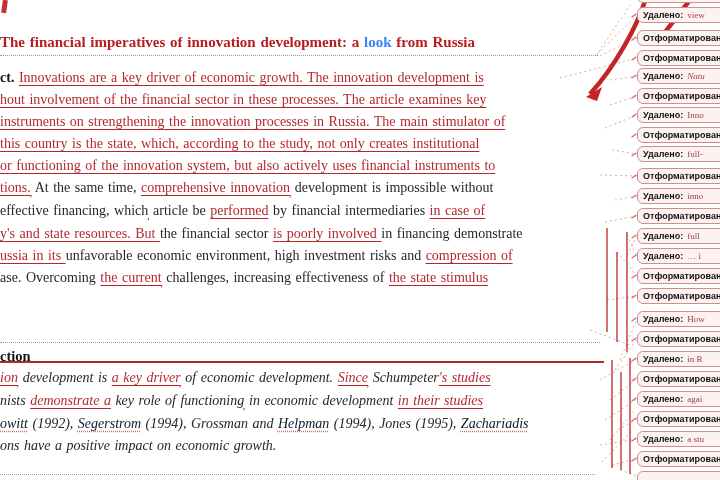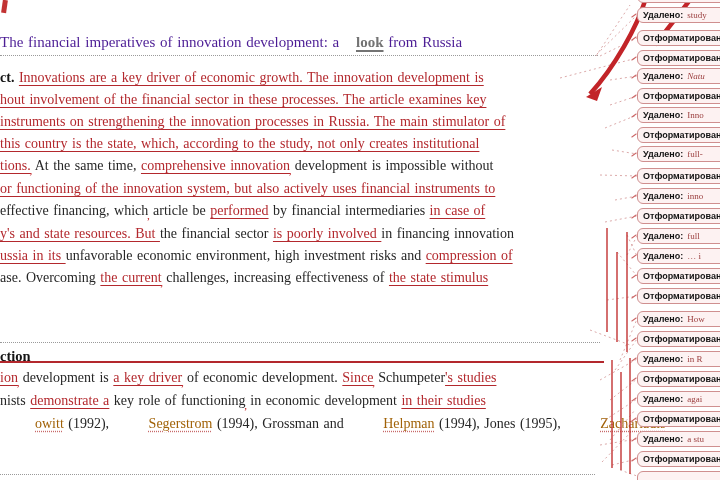--- a/index.html
+++ b/index.html
@@ -3,27 +3,27 @@
 <meta charset="utf-8">
 <style>
   html,body{margin:0;padding:0;background:#fff;}
   #screen{position:relative;width:720px;height:480px;overflow:hidden;background:#fff;
           font-family:"Liberation Serif",serif;}
   
   .line{white-space:nowrap;line-height:22px;font-size:14px;word-spacing:1px;}
   #title{position:absolute;left:0;top:31px;font-size:15px;white-space:nowrap;}
   #abstract{position:absolute;left:0;top:67px;width:620px;}
   #heading{position:absolute;left:0;top:345px;font-size:14.5px;}
-  #intro{position:absolute;left:0;top:367px;width:604px;}
-  .tb{font-weight:normal;color:#4c1d95;}
-  .ti{font-weight:bold;color:#737373;text-decoration:underline;text-decoration-thickness:1.5px;text-underline-offset:3px;margin-left:12px;}
+  #intro{position:absolute;left:0;top:367px;width:604px;font-style:italic;}
+  .tb{font-weight:bold;color:#b91c1c;}
+  .ti{font-weight:bold;color:#3b82f6;text-decoration-thickness:1.5px;text-underline-offset:3px;}
   .n{color:#262626;}
   .b{font-weight:bold;color:#151515;}
   .ins{color:#b3282d;text-decoration:underline;text-decoration-thickness:1px;text-underline-offset:3px;text-align:right;}
-  .sp{color:#a16207;text-decoration:underline dotted #c86a6a;text-underline-offset:3px;margin-left:35px;}
+  .sp{color:#0f172a;text-decoration:underline dotted #c86a6a;text-underline-offset:3px;}
   .mk{color:#c22428;font-size:9px;font-weight:bold;position:relative;top:4px;margin:0 -1px;}
   
   .dotsep{position:absolute;left:0;border-top:1px dotted #9a9a9a;height:0;}
   #redrule{position:absolute;left:0;top:361px;width:604px;height:2px;background:#b3282d;}
   #redstub{position:absolute;left:2px;top:0;width:5px;height:13px;background:#c23333;transform:rotate(8deg);}
   
   .balloon{position:absolute;left:637px;width:110px;height:16px;background:#fdf2f2;
            border:1px solid #cf8f8f;border-radius:6px;display:flex;align-items:center;
            padding:0 5px;gap:4px;box-sizing:border-box;overflow:hidden;}
   .balloon::before{content:"";position:absolute;left:0px;top:7px;width:1px;height:1px;}
@@ -40,34 +40,35 @@
 
   <div id="redstub"></div>
 
   <div id="title" class="line"><span class="tb">The financial imperatives of innovation development: a </span><span class="ti">look</span><span class="tb"> from Russia</span></div>
   <div class="dotsep" style="top:55px;width:598px;"></div>
   <div id="abstract">
       <div class="line"><span class="b">ct. </span><span class="ins">Innovations are a key driver of economic growth. The innovation development is</span></div>
       <div class="line"><span class="ins">hout involvement of the financial sector in these processes. The article examines key</span></div>
       <div class="line"><span class="ins"> instruments on strengthening the innovation processes in Russia. The main stimulator of</span></div>
       <div class="line"><span class="ins"> this country is the state, which, according to the study, not only creates institutional</span></div>
+      <div class="line"><span class="ins">or functioning of the innovation system, but also actively uses financial instruments to</span></div>
       <div class="line"><span class="ins">tions.</span><span class="mk">,</span><span class="n"> At the same time, </span><span class="ins">comprehensive innovation</span><span class="mk">,</span><span class="n"> development is impossible without</span></div>
-      <div class="line"><span class="ins">or functioning of the innovation system, but also actively uses financial instruments to</span></div>
       <div class="line"><span class="n"> effective financing, which</span><span class="mk">,</span><span class="n"> article be </span><span class="ins">performed</span><span class="n"> by financial intermediaries </span><span class="ins">in case of</span></div>
-      <div class="line"><span class="ins">y's and state resources. But </span><span class="n">the financial sector </span><span class="ins">is poorly involved </span><span class="n">in financing innovation</span></div>
+      <div class="line"><span class="ins">y's and state resources. But </span><span class="n">the financial sector </span><span class="ins">is poorly involved </span><span class="n">in financing demonstrate</span></div>
       <div class="line"><span class="ins">ussia in its </span><span class="n">unfavorable economic environment, high investment risks and </span><span class="ins">compression of</span></div>
       <div class="line"><span class="n">ase. Overcoming </span><span class="ins">the current</span><span class="mk">,</span><span class="n"> challenges, increasing effectiveness of </span><span class="ins">the state stimulus</span></div>
     </div>
   <div class="dotsep" style="top:342px;width:600px;"></div>
   <div id="heading" class="line"><span class="b">ction</span></div>
   <div id="redrule"></div>
   <div id="intro">
       <div class="line"><span class="ins">ion</span><span class="mk">,</span><span class="n"> development is </span><span class="ins">a key driver</span><span class="mk">,</span><span class="n"> of economic development. </span><span class="ins">Since</span><span class="mk">,</span><span class="n"> Schumpeter</span><span class="ins">'s studies</span></div>
       <div class="line"><span class="n">nists </span><span class="ins">demonstrate a</span><span class="n"> key role of functioning</span><span class="mk">,</span><span class="n"> in economic development </span><span class="ins">in their studies</span></div>
       <div class="line"><span class="sp">owitt</span><span class="n"> (1992), </span><span class="sp">Segerstrom</span><span class="n"> (1994), Grossman and </span><span class="sp">Helpman</span><span class="n"> (1994), Jones (1995), </span><span class="sp">Zachariadis</span></div>
+      <div class="line"><span class="n">ons have a positive impact on economic growth.</span></div>
     </div>
   <div class="dotsep" style="top:474px;width:595px;"></div>
 
   <svg width="720" height="480">
     <g stroke="#dcaaaa" stroke-width="1" stroke-dasharray="2,3" fill="none">
       <path d="M597,54 L637,15"></path>
         <path d="M600,56 L637,38"></path>
         <path d="M560,78 L637,58"></path>
       <path d="M610,80 L637,76"></path>
         <path d="M610,105 L637,96"></path>
@@ -106,21 +107,21 @@
       <path d="M648,-10 C640,25 612,70 590,94" stroke="#c22428" stroke-width="4.5" fill="none"></path>
       <path d="M655,45 C668,28 684,8 696,-8" stroke="#c22428" stroke-width="4.5" fill="none"></path>
       <polygon points="586,97 602,87 597,101" fill="#c22428"></polygon>
     </g>
   </svg>
 
   <div id="balloons">
       <div class="balloon" style="top: -13px;"></div>
       <div class="balloon" style="top: 7px;">
         <span class="lbl">Удалено:</span>
-        <span class="cnt">study</span>
+        <span class="cnt">view</span>
       </div>
       <div class="tick" style="left: 631px; top: 15px; transform: rotate(-35deg);"></div>
       <div class="balloon" style="top: 30px;">
         <span class="lbl">Отформатировано</span>
       </div>
       <div class="tick" style="left: 631px; top: 38px; transform: rotate(-35deg);"></div>
       <div class="balloon" style="top: 50px;">
         <span class="lbl">Отформатировано</span>
       </div>
       <div class="tick" style="left: 631px; top: 58px; transform: rotate(-35deg);"></div>

